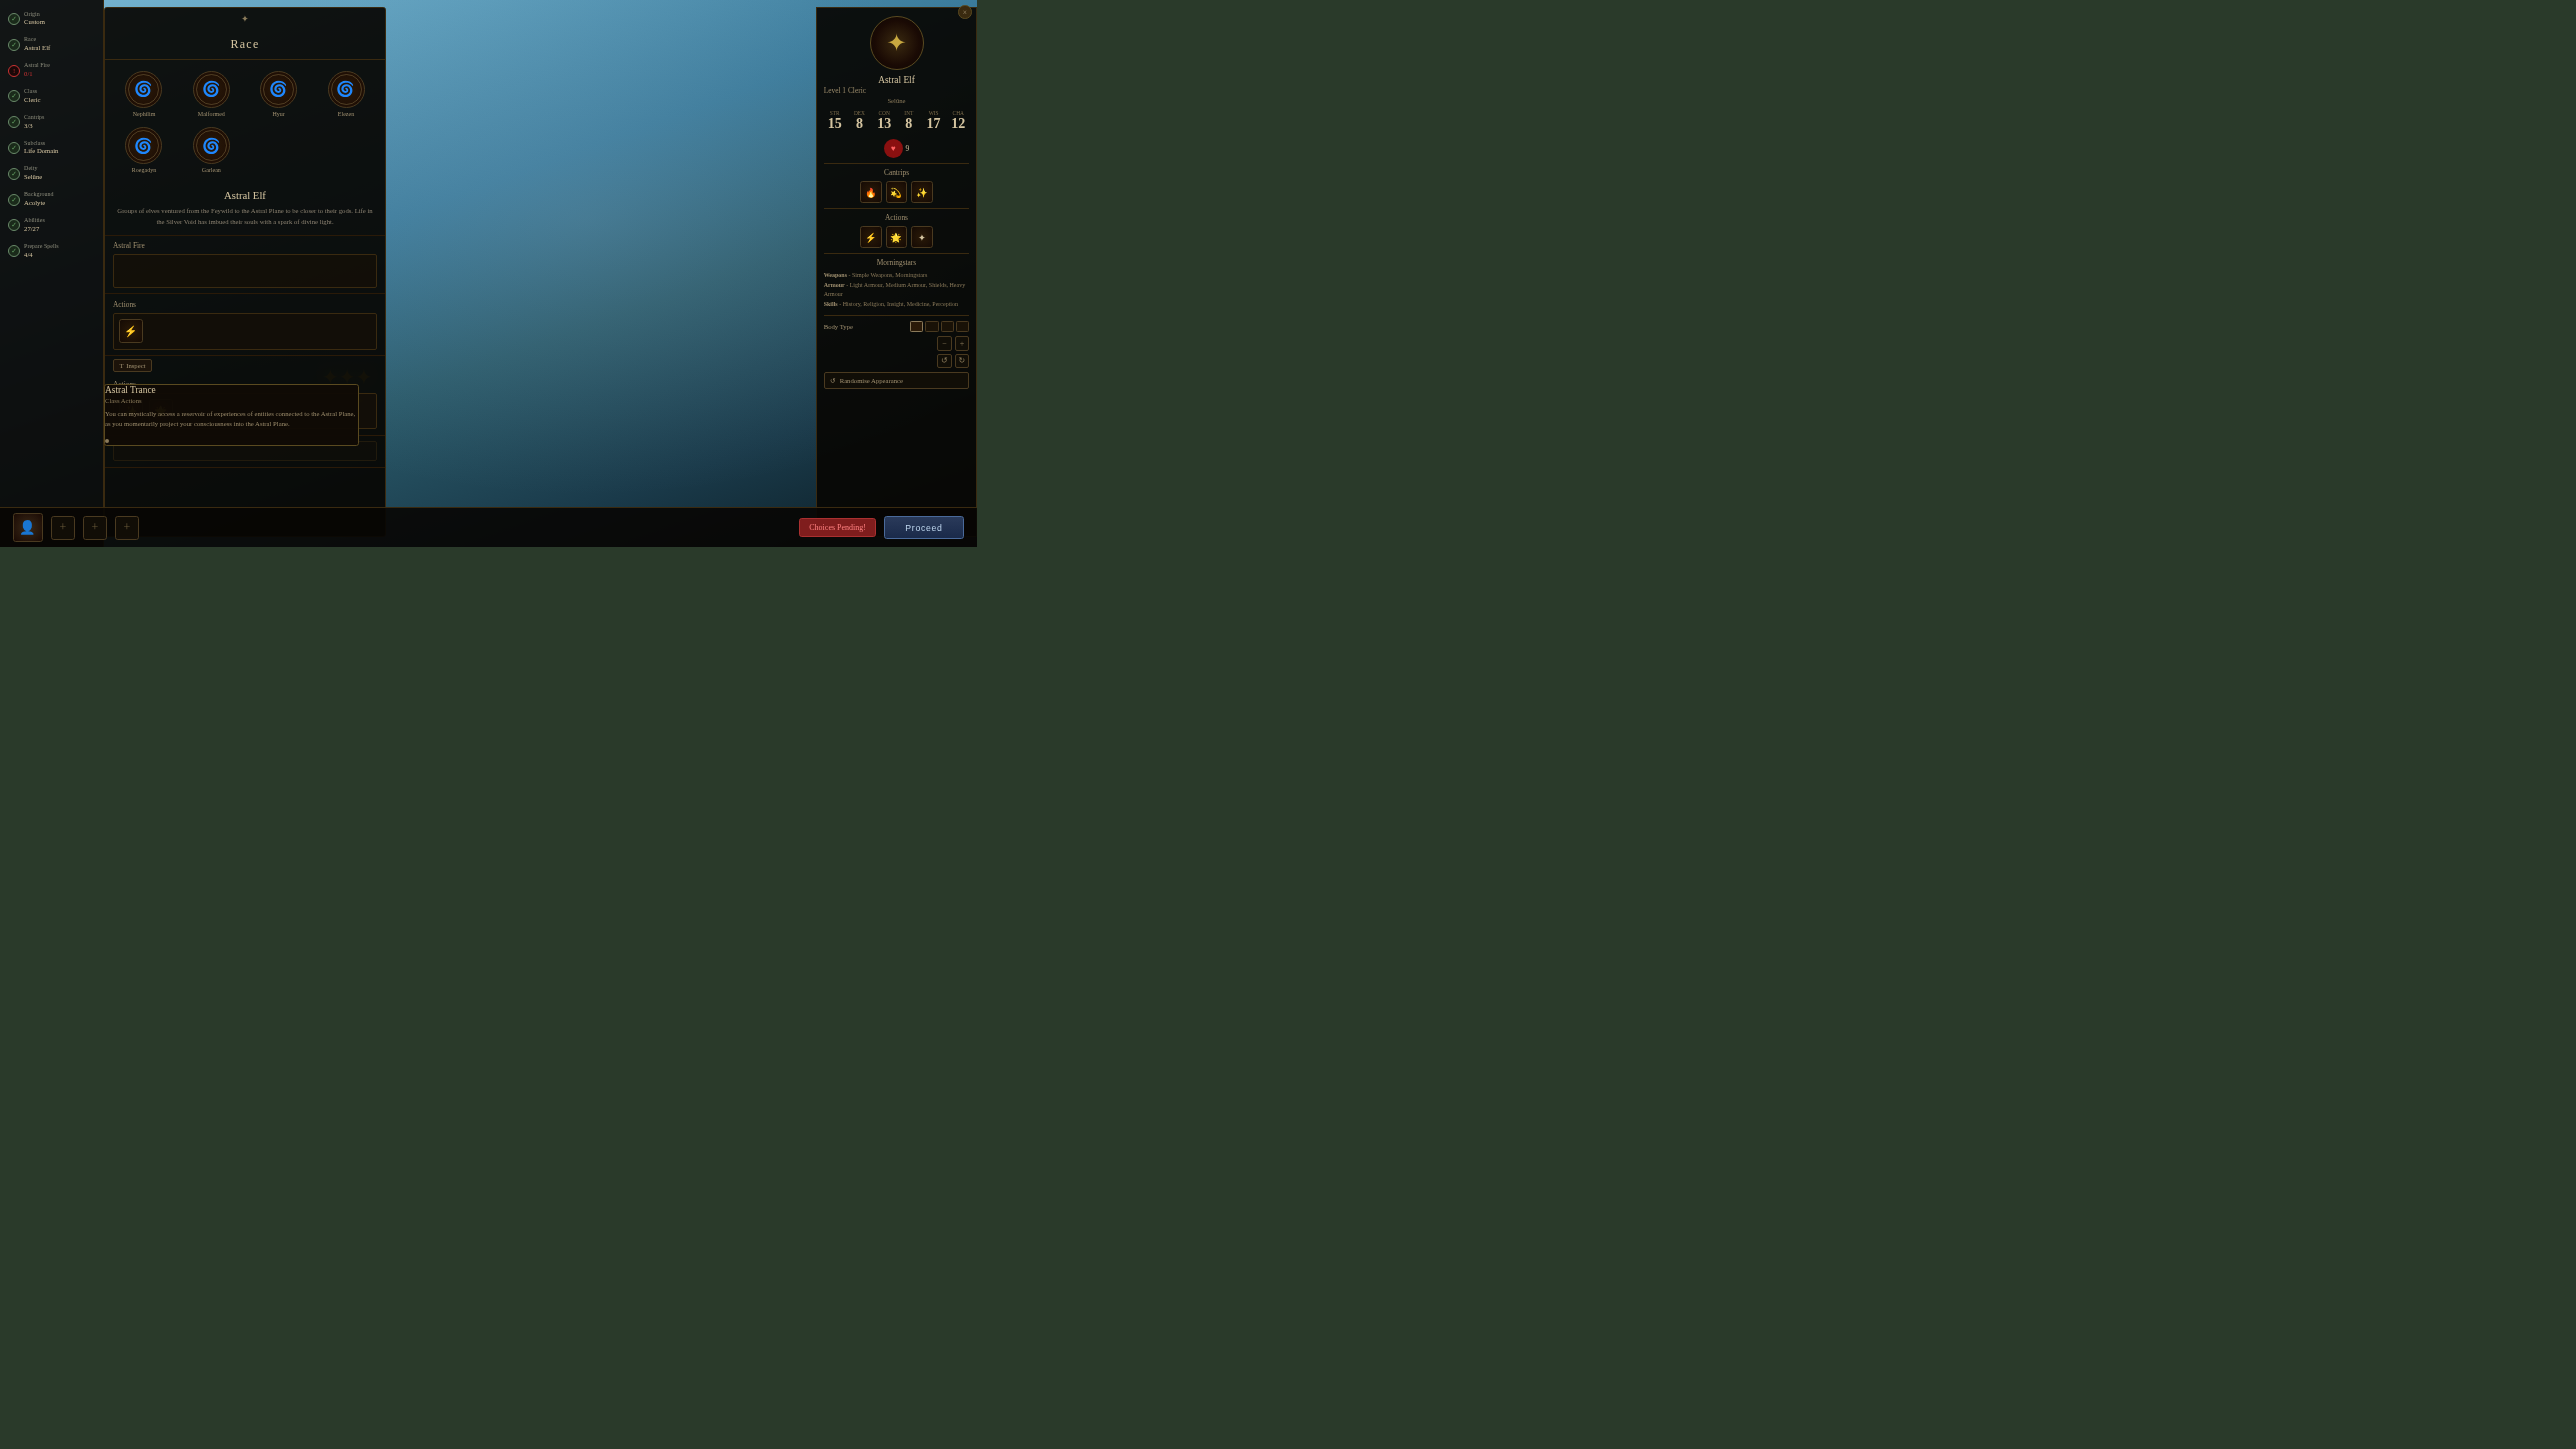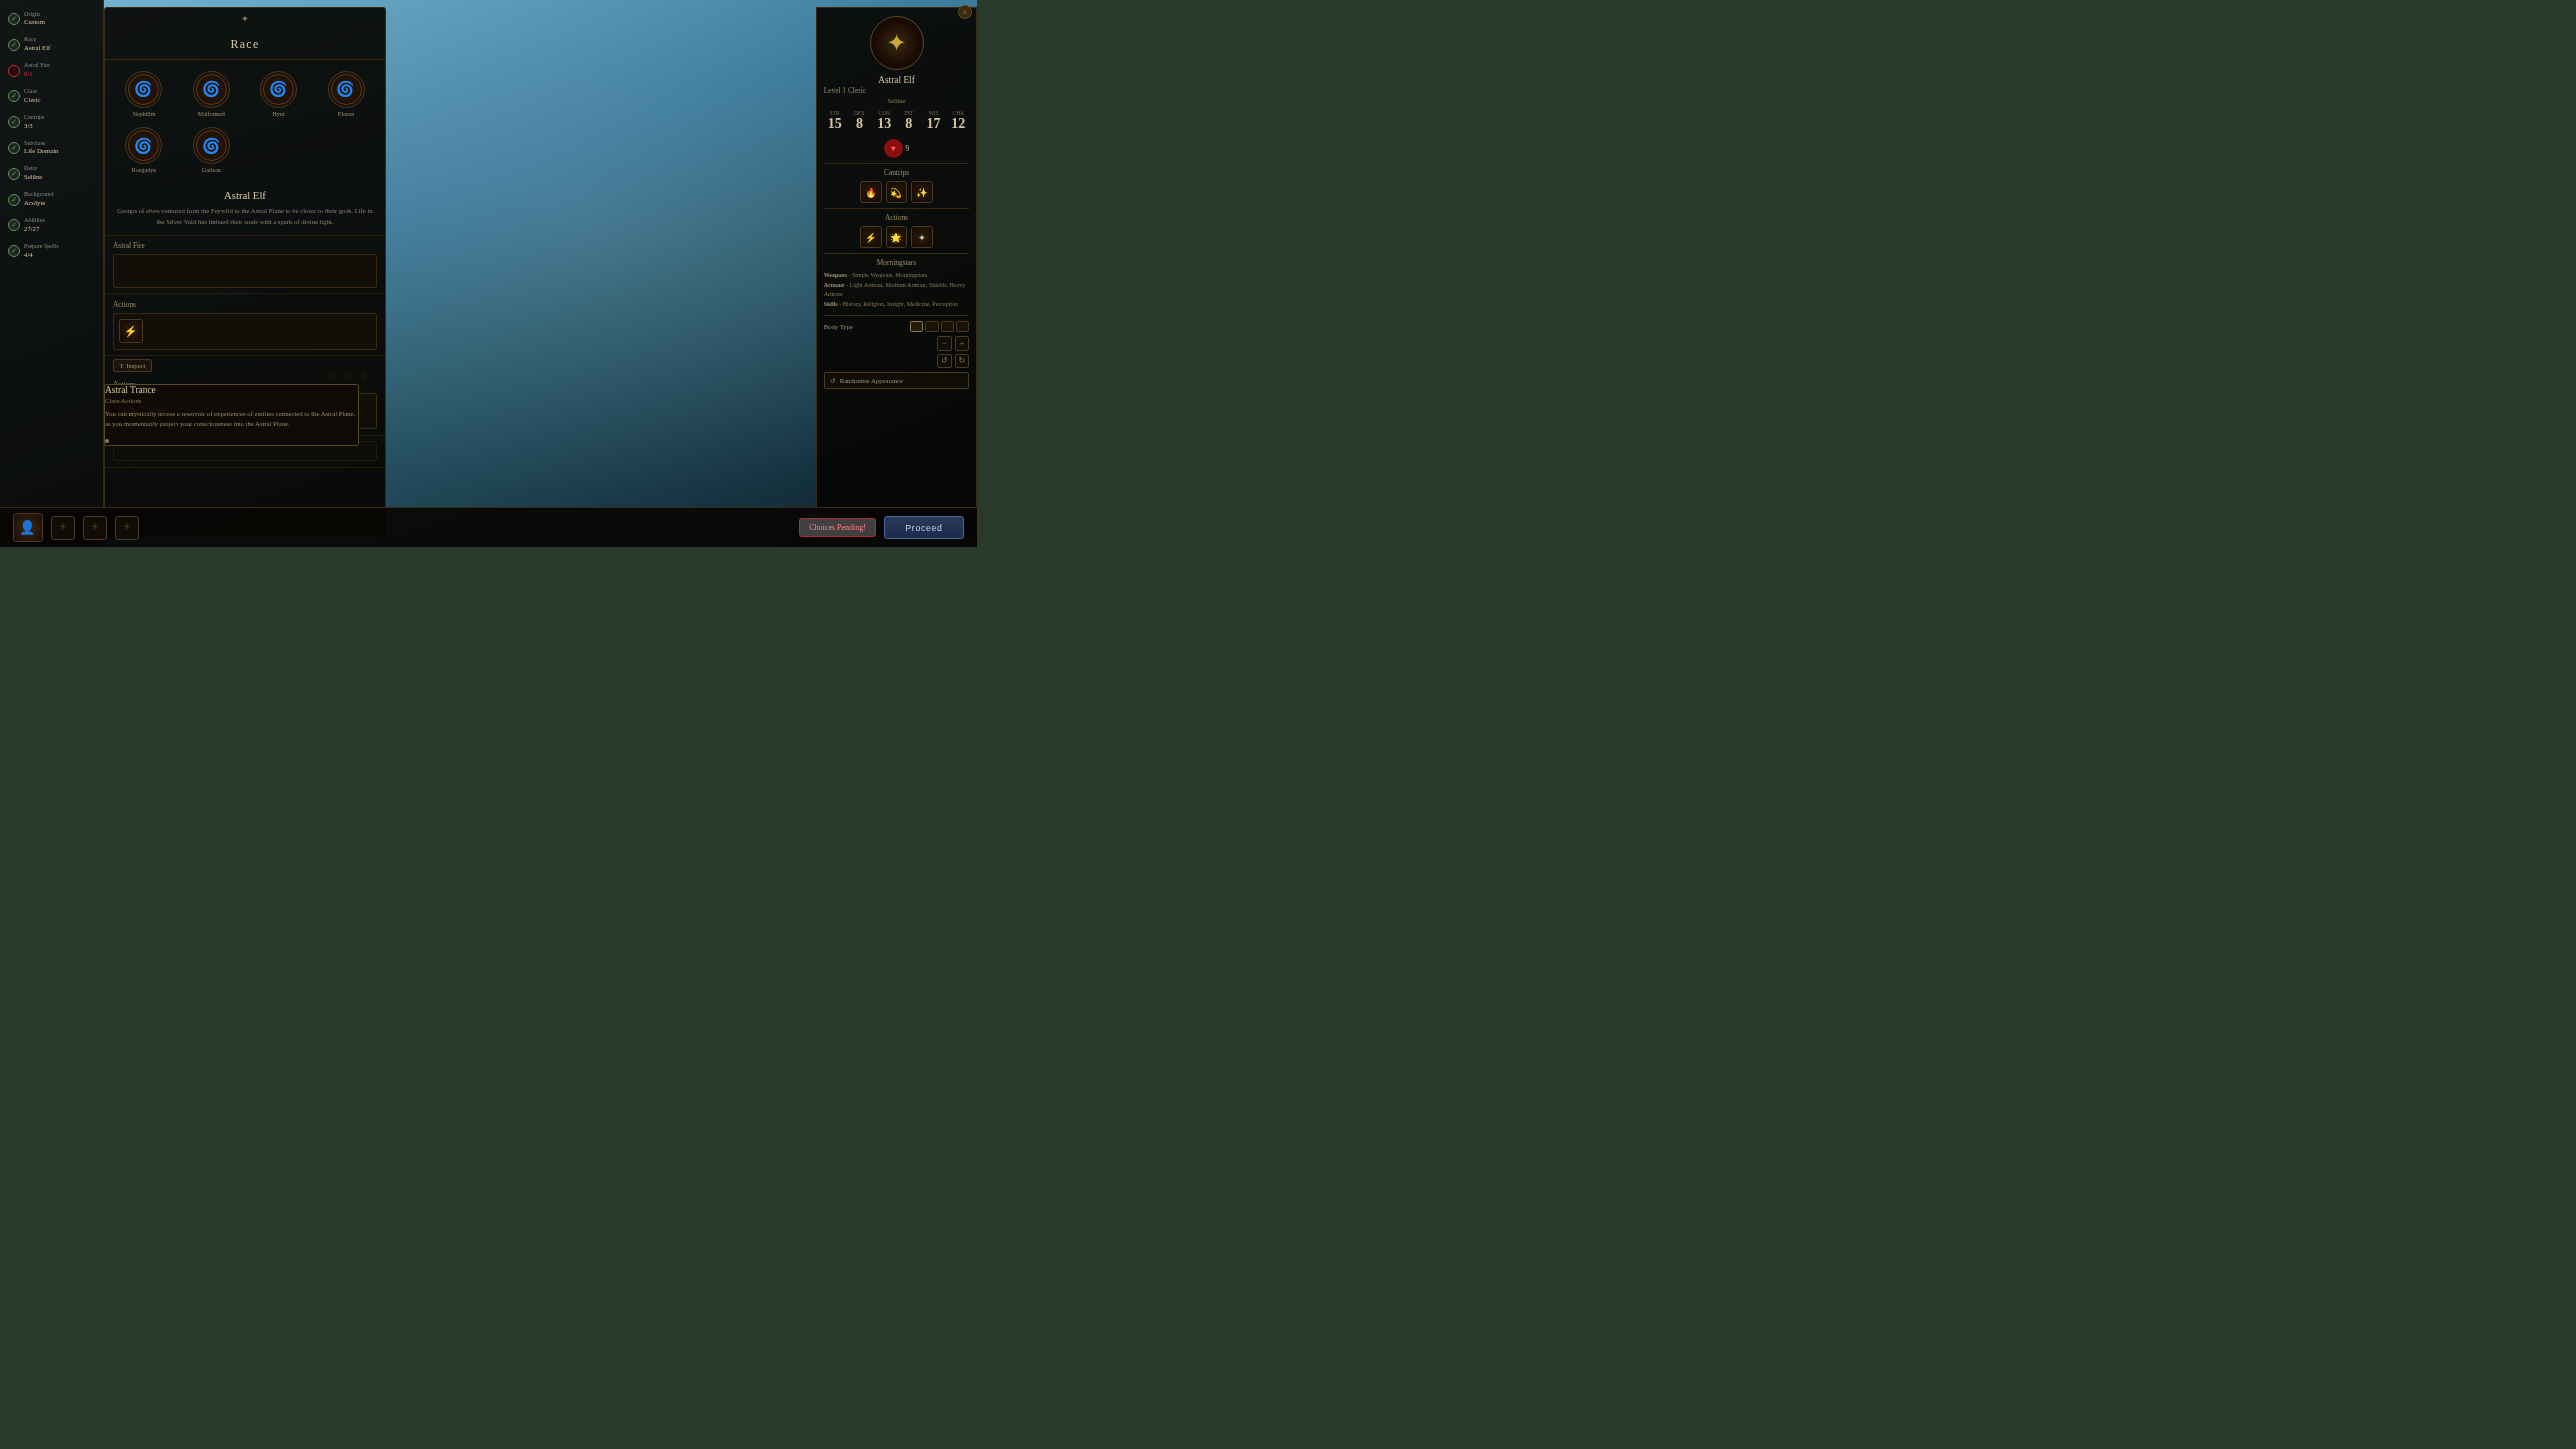--- a/index.html
+++ b/index.html
@@ -447,21 +447,21 @@
       background: rgba(20,15,8,0.8);
       display: flex; align-items: center; justify-content: center;
       font-size: 12px;
       color: #6a5a3a;
       cursor: pointer;
     }
 
     .spacer { flex: 1; }
 
     .choices-pending {
-      background: #404040;
+      background: #7f1d1d;
       border: 0.7px solid #aa3030;
       border-radius: 2.7px;
       padding: 4px 9.4px;
       font-size: 8px;
       color: #ff8080;
       cursor: pointer;
     }
 
     .proceed-btn {
       background: linear-gradient(180deg, #2a3a5a 0%, #1a2a4a 100%);

